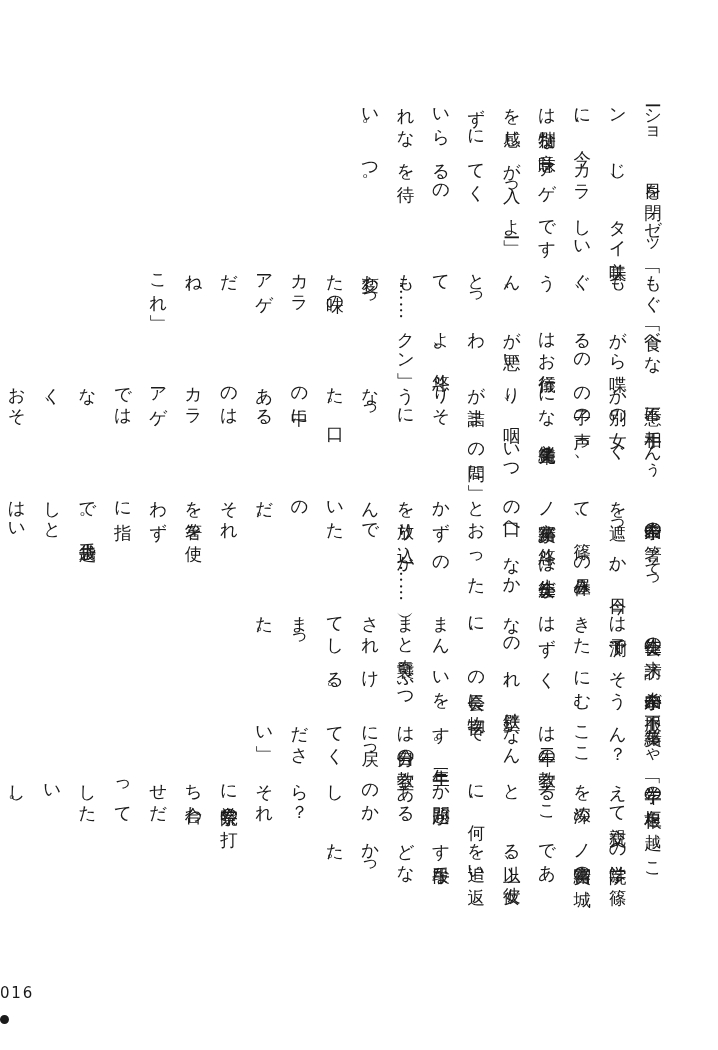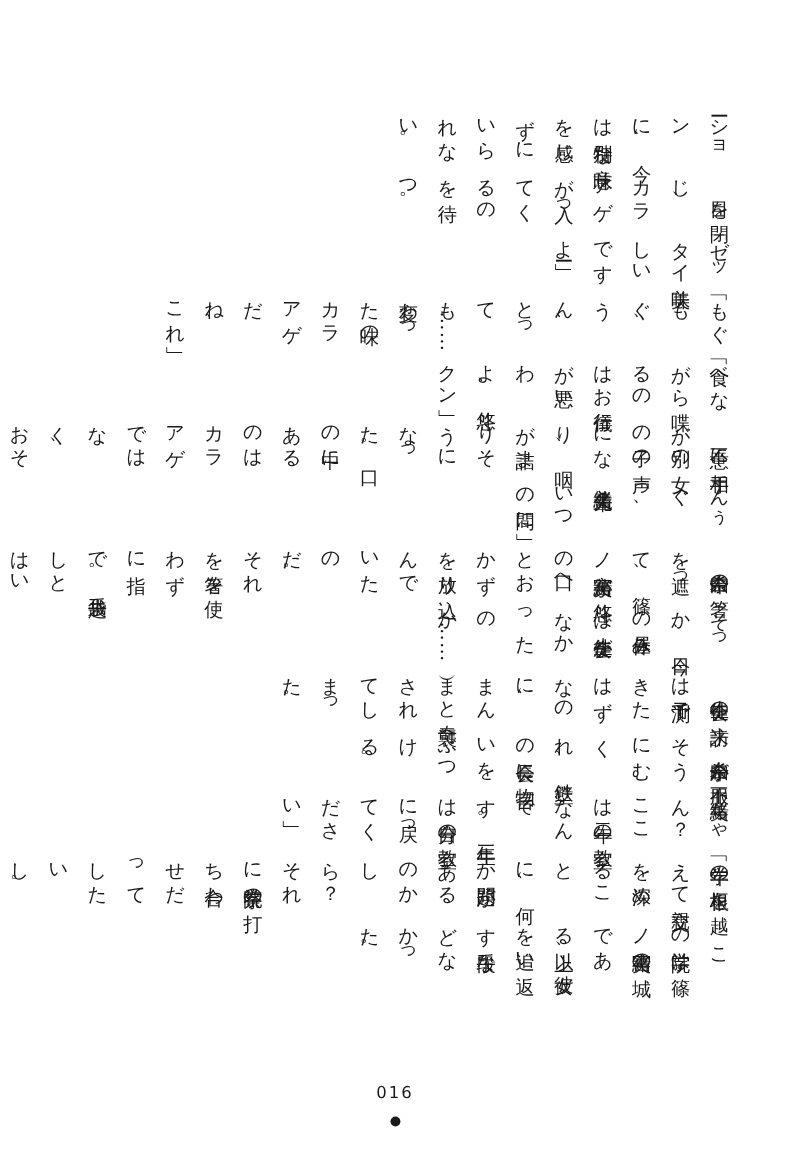--- a/index.html
+++ b/index.html
@@ -42,21 +42,20 @@
     margin: 0;
     padding: 0;
     white-space: pre-wrap;
     font-weight: 400;
   }
   #page-number-area {
     position: absolute;
     bottom: 22px;
     left: 0;
     width: 100%;
-    text-align: center;
     font-family: "DejaVu Sans", "Liberation Sans", sans-serif;
   }
   #page-number {
     font-size: 15px;
     letter-spacing: 0.12em;
     color: #1a1a1a;
     display: block;
     margin-bottom: 7px;
   }
   #page-mark {

